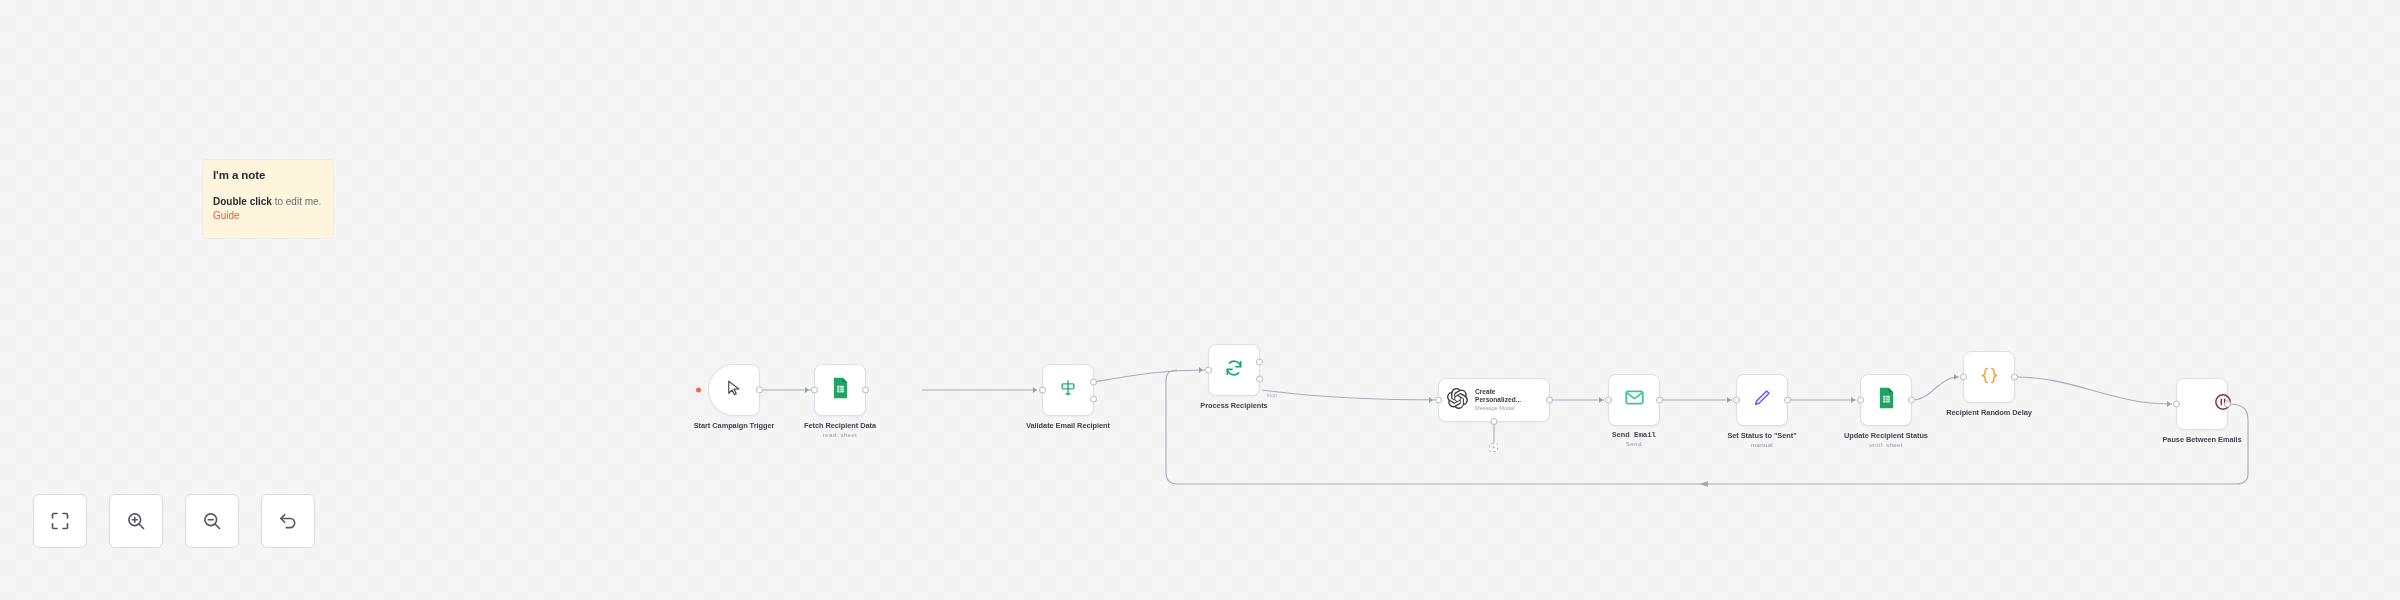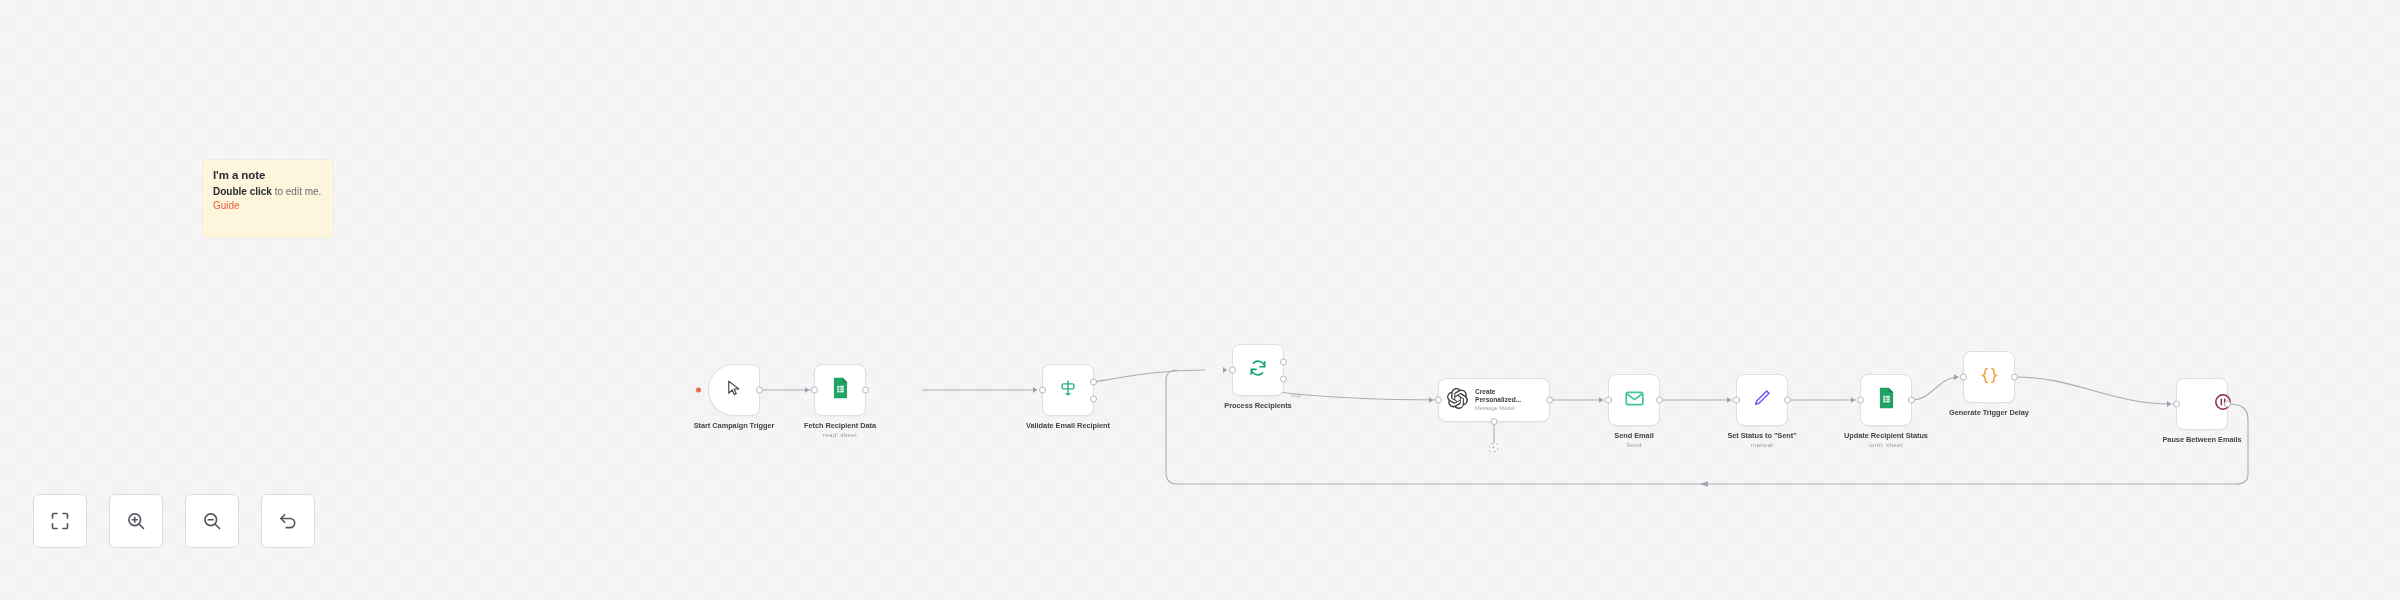--- a/index.html
+++ b/index.html
@@ -29,21 +29,21 @@
     background: #fdf6dc;
     border-radius: 3px;
     padding: 9px 10px;
     box-shadow: 0 0 0 1px rgba(0,0,0,0.035);
   }
   .sticky-title {
     font-size: 11.5px;
     font-weight: 700;
     color: #2a2a32;
     letter-spacing: -0.1px;
-    margin-bottom: 4px;
+    margin-bottom: 14px;
   }
   .sticky-sub {
     font-size: 10px;
     color: #6b6b75;
     line-height: 1.4;
   }
   .sticky-sub b { color: #2a2a32; font-weight: 700; }
   .sticky-sub .lnk { color: #ea5c41; text-decoration: none; }
 
   
@@ -227,21 +227,21 @@
         <path d="M12 3 v18"></path>
         <rect x="5" y="7" width="14" height="6" rx="1.2"></rect>
         <path d="M9 19 h6"></path>
       </svg>
     </span>
     <span class="port out t"></span>
     <span class="port out b"></span>
     <span class="node-label">Validate Email Recipient</span>
   </div>
 
-  <div class="node" style="left:1208px; top:344px;margin-left:24px;">
+  <div class="node" style="left:1208px; top:344px;">
     <span class="arrowhead"></span>
     <span class="port in" style="top:50%;"></span>
     <span>
       <svg width="20" height="20" viewBox="0 0 24 24" fill="none" stroke="#16a37b" stroke-width="1.9" stroke-linecap="round">
         <path d="M20 10 A8 8 0 0 0 6.5 6.2"></path>
         <polyline points="20,4.6 20,10.4 14.2,10.4"></polyline>
         <path d="M4 14 A8 8 0 0 0 17.5 17.8"></path>
         <polyline points="4,19.4 4,13.6 9.8,13.6"></polyline>
       </svg>
     </span>
@@ -261,21 +261,21 @@
     </span>
     <span class="inline-text">
       <span class="inline-title">Create Personalized...</span>
       <span class="inline-sub">Message Model</span>
     </span>
     <span class="port out"></span>
     <span class="port bottom"></span>
   </div>
   <div class="plus-stub" style="left:1489px; top:443px;">+</div>
 
-  <div class="node" style="left:1608px; top:374px;">
+  <div class="node" style="left:1608px; top:374px;font-family:Liberation Mono, monospace;">
     <span class="arrowhead"></span>
     <span class="port in"></span>
     <span>
       <svg width="21" height="21" viewBox="0 0 24 24" fill="none" stroke="#41c49b" stroke-width="1.9" stroke-linejoin="round">
         <rect x="2.5" y="5" width="19" height="14" rx="2.2"></rect>
         <path d="M3.2 6.6 12 13.2 20.8 6.6"></path>
       </svg>
     </span>
     <span class="port out"></span>
     <span class="node-label">Send Email</span>
@@ -314,21 +314,21 @@
   <div class="node" style="left:1963px; top:351px;">
     <span class="arrowhead"></span>
     <span class="port in"></span>
     <span>
       <svg width="21" height="21" viewBox="0 0 24 24" fill="none" stroke="#f2a23c" stroke-width="1.8" stroke-linecap="round">
         <path d="M9.4 4 C7 4 7 7 7 8.6 C7 10.4 5.6 11.4 4.4 12 C5.6 12.6 7 13.6 7 15.4 C7 17 7 20 9.4 20"></path>
         <path d="M14.6 4 C17 4 17 7 17 8.6 C17 10.4 18.4 11.4 19.6 12 C18.4 12.6 17 13.6 17 15.4 C17 17 17 20 14.6 20"></path>
       </svg>
     </span>
     <span class="port out"></span>
-    <span class="node-label">Generate Trigger Delay</span>
+    <span class="node-label">Recipient Random Delay</span>
   </div>
 
   <div class="node" style="left:2176px; top:378px;padding-left:41px;">
     <span class="arrowhead"></span>
     <span class="port in"></span>
     <span>
       <svg width="20" height="20" viewBox="0 0 24 24" fill="none" stroke="#8c2b3f" stroke-width="1.8">
         <circle cx="12" cy="12" r="8.6"></circle>
         <path d="M10 8.8 v6.4 M14 8.8 v6.4" stroke-linecap="round"></path>
       </svg>

